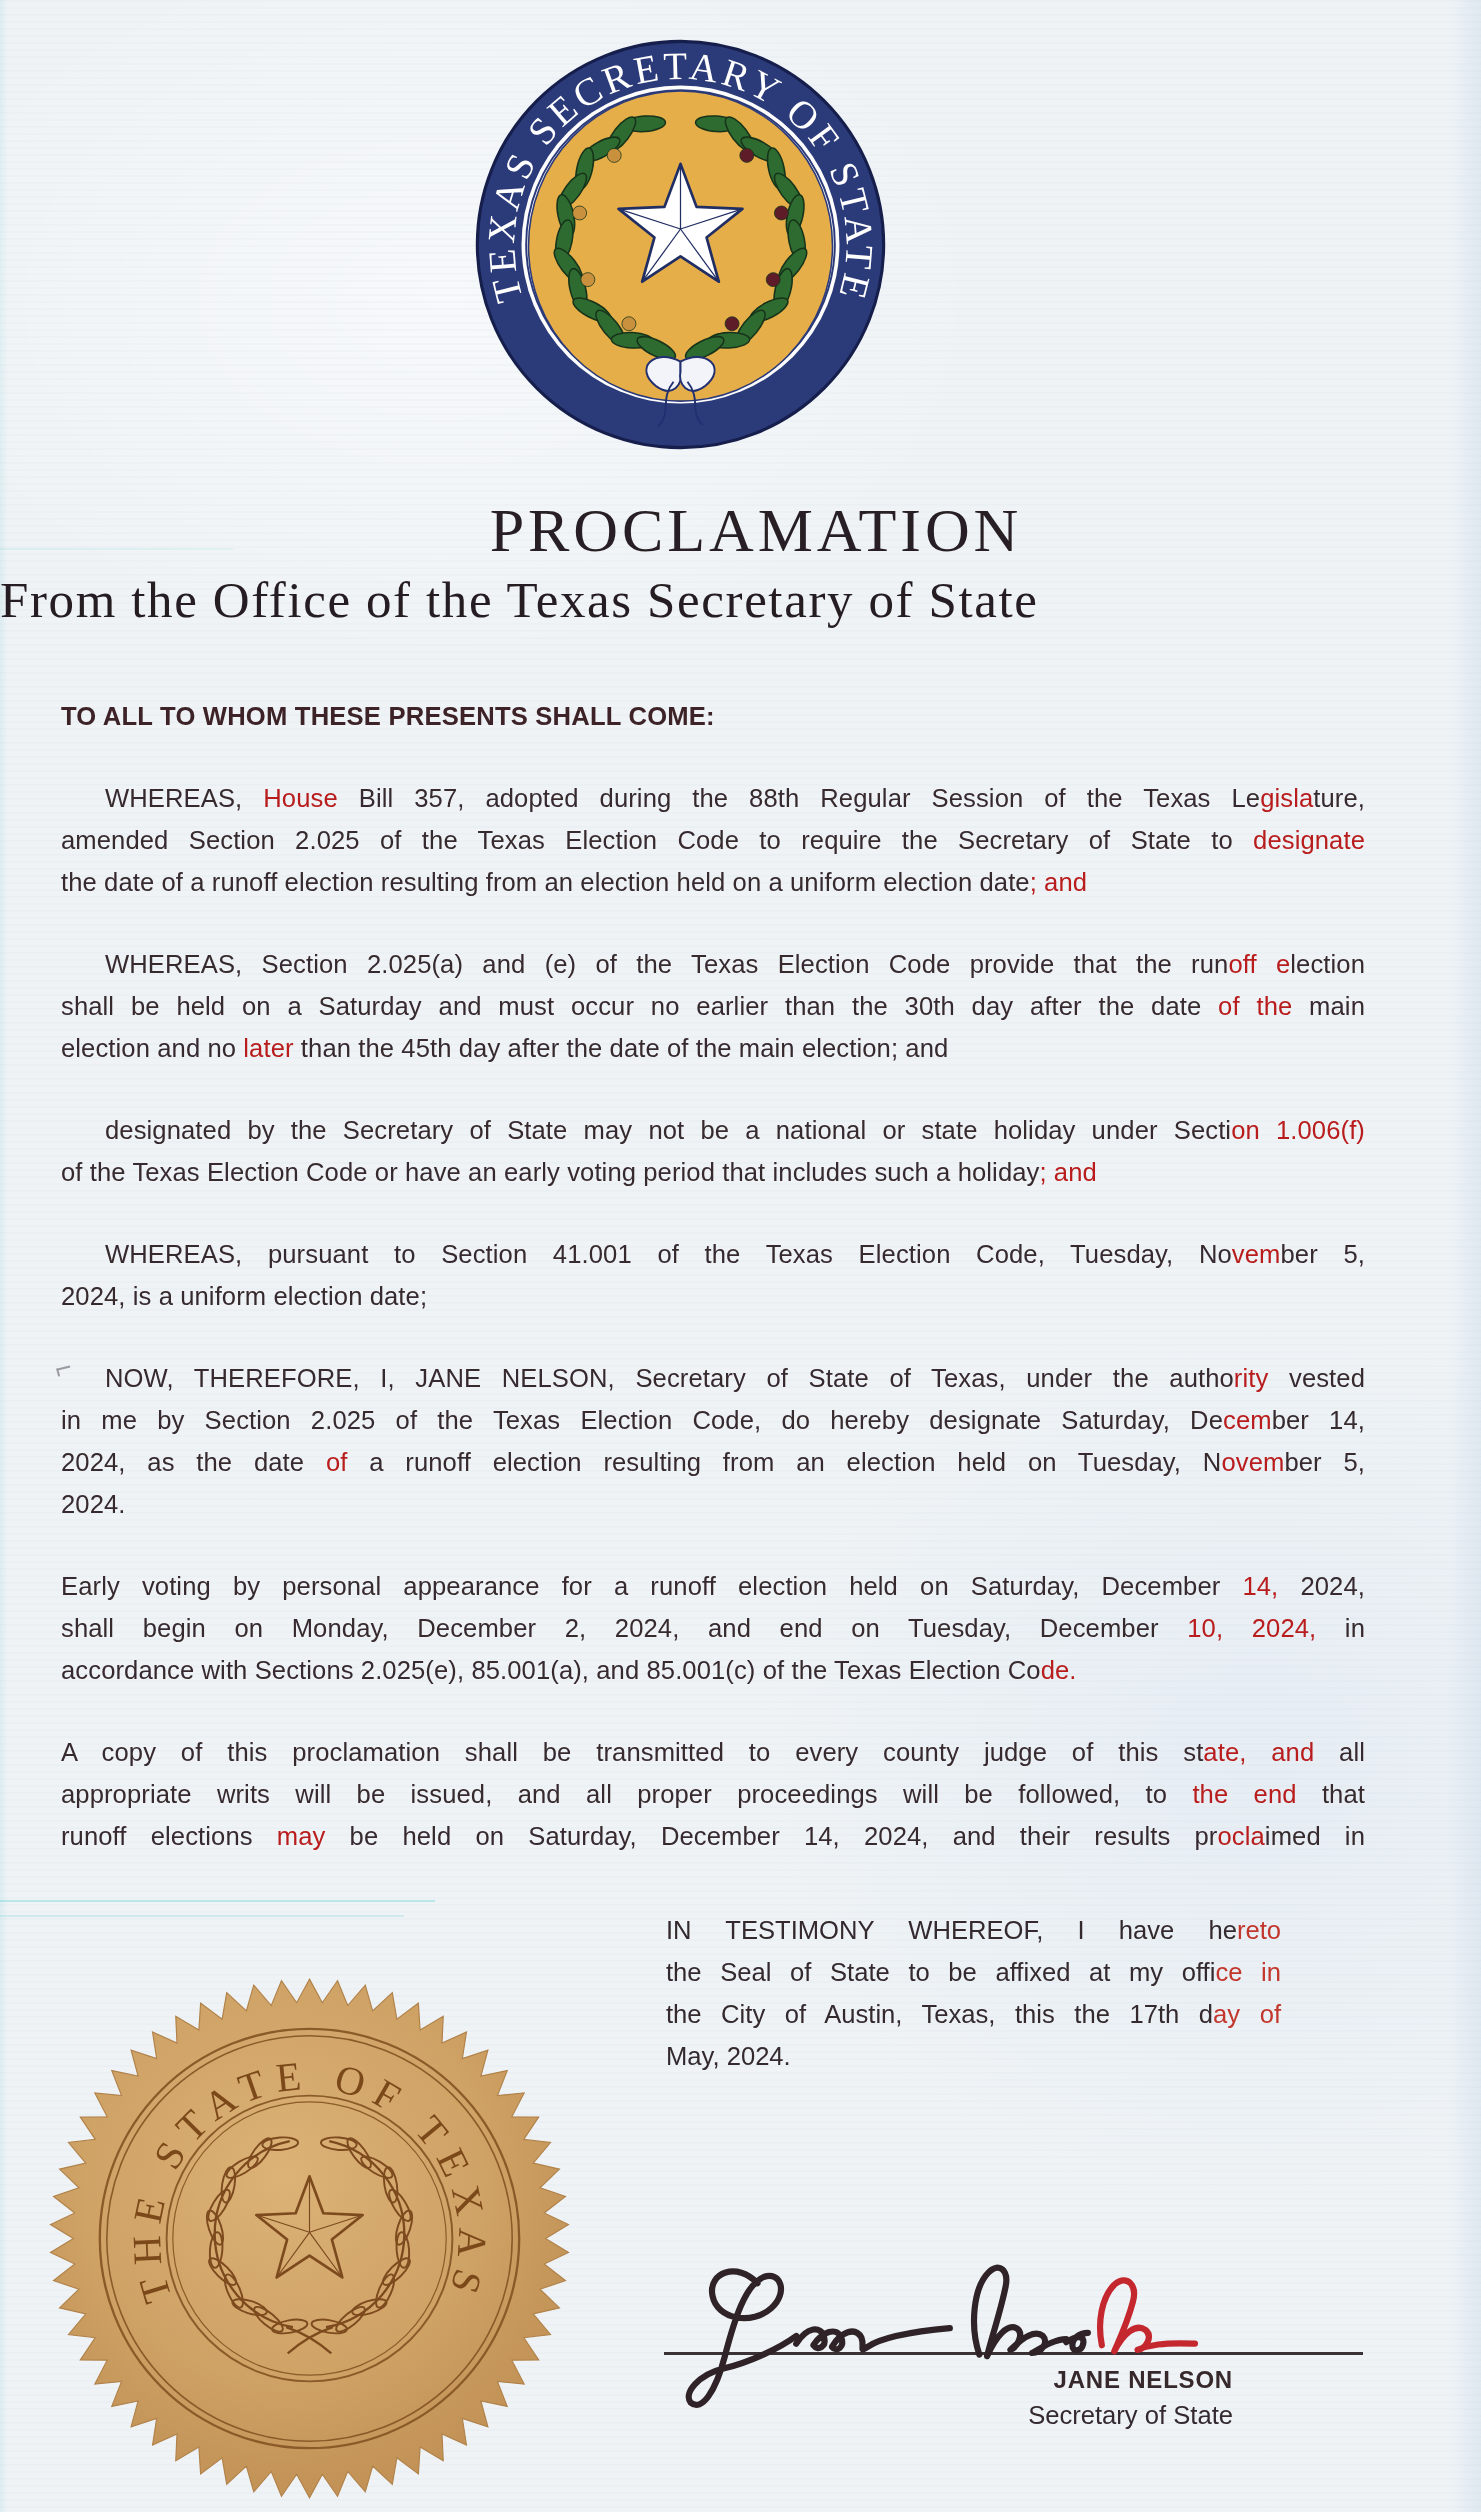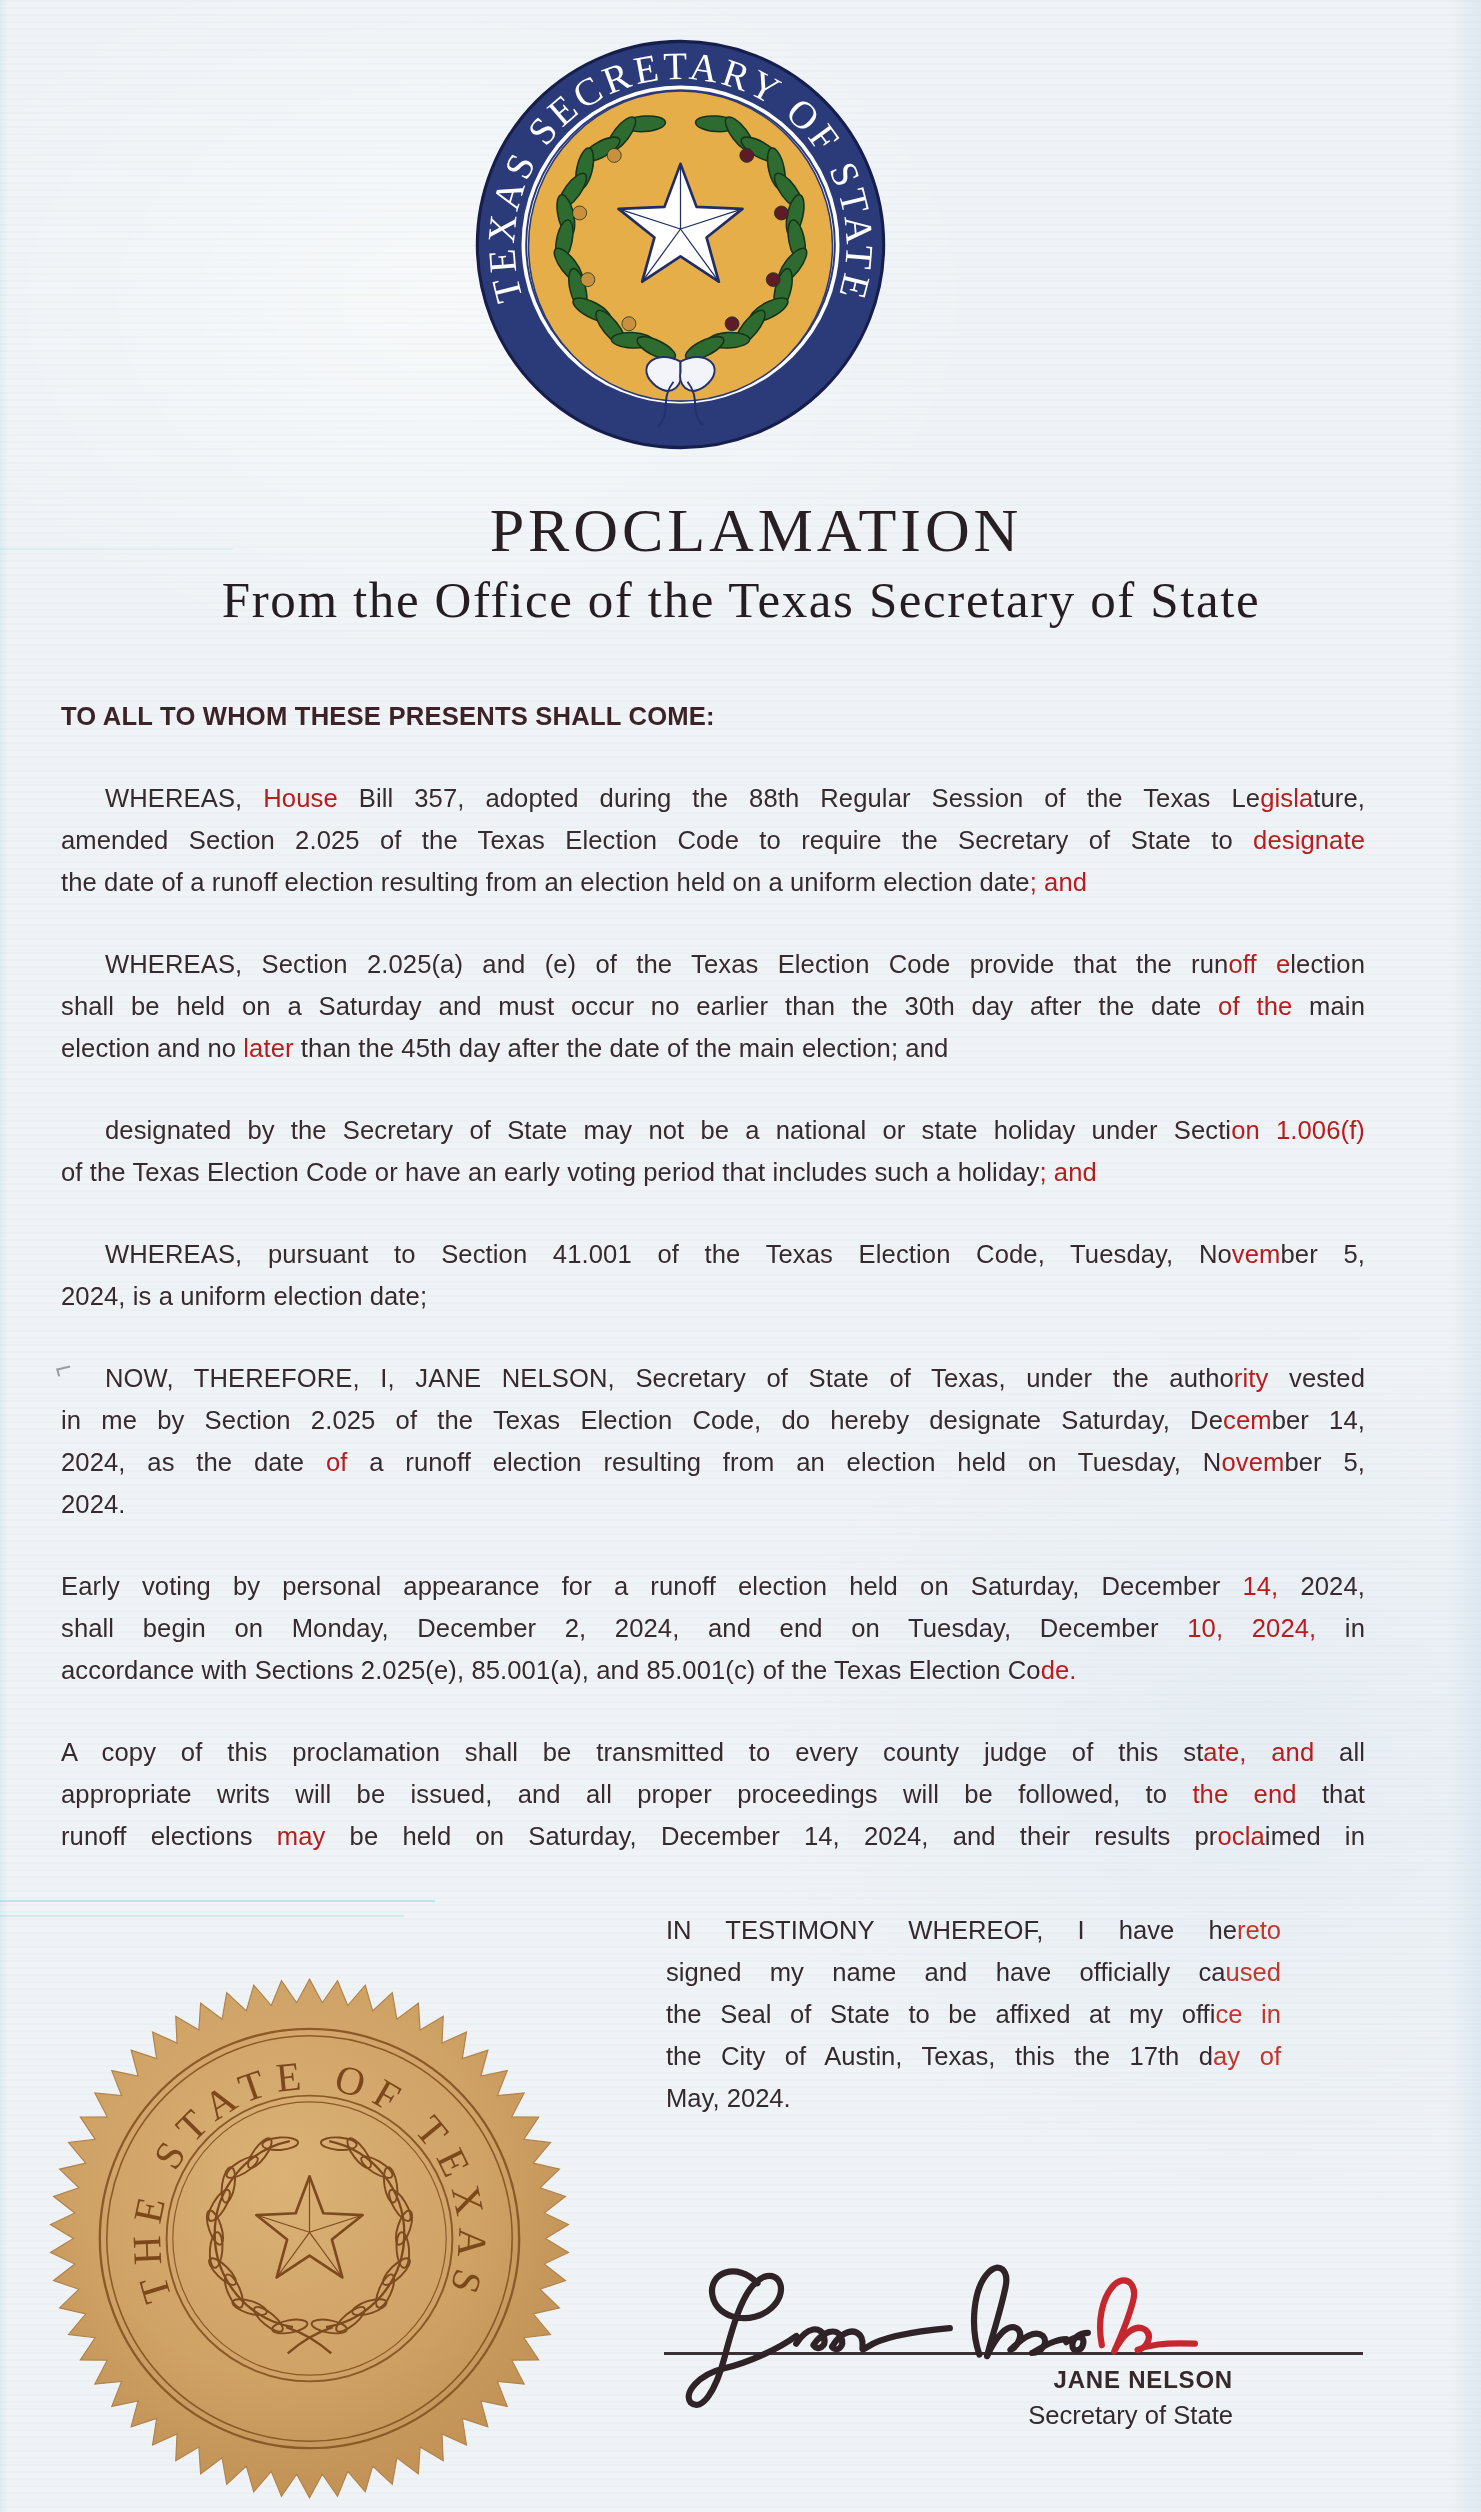--- a/index.html
+++ b/index.html
@@ -26,21 +26,21 @@
 
   .top-seal{position:absolute;left:475px;top:39px;z-index:6;}
   .gold-seal{position:absolute;left:47px;top:1976px;z-index:6;}
 
   .title{
     position:absolute;left:15px;top:495px;width:100%;text-align:center;
     font-family:"Liberation Serif",serif;font-size:62px;letter-spacing:3.9px;
     color:#271f23;z-index:6;
   }
   .subtitle{
-    position:absolute;left:0;top:571px;width:100%;text-align:center;
+    position:absolute;left:0;top:571px;width:100%;
     font-family:"Liberation Serif",serif;font-size:51px;letter-spacing:1.6px;
     color:#251d21;z-index:6;
   }
 
   .body-text{
     position:absolute;left:61px;top:695px;width:1304px;
     font-size:25.6px;line-height:42px;z-index:6;letter-spacing:0.1px;
   }
   .salutation{font-weight:bold;color:#3d2327;font-size:25.6px;letter-spacing:0.2px;}
   .para{margin-top:40px;}
@@ -245,21 +245,20 @@
     </g>
     <g stroke="#7d4a1e" stroke-width="3" fill="none">
       <path d="M310 486 C330 468 350 458 368 452"></path>
       <path d="M366 486 C346 468 326 458 308 452"></path>
     </g>
   </svg>
 
   <div class="testimony">
     <div id="testimony-lines">
         <div class="line"><span class="seg">IN TESTIMONY WHEREOF, I have he</span><span class="seg red">reto</span></div>
-        <div class="line"><span class="seg">signed my name and have officially ca</span><span class="seg red">used</span></div>
         <div class="line"><span class="seg">the Seal of State to be affixed at my offi</span><span class="seg red">ce in</span></div>
         <div class="line"><span class="seg">the City of Austin, Texas, this the 17th d</span><span class="seg red">ay of</span></div>
         <div class="line last"><span class="seg">May, 2024.</span></div>
       </div>
   </div>
 
   <div class="sig-line"></div>
 
   <svg class="sig-svg" width="605" height="171" viewBox="0 0 780 220">
     <g fill="none" stroke="#2f2327" stroke-width="8" stroke-linecap="round" stroke-linejoin="round">

